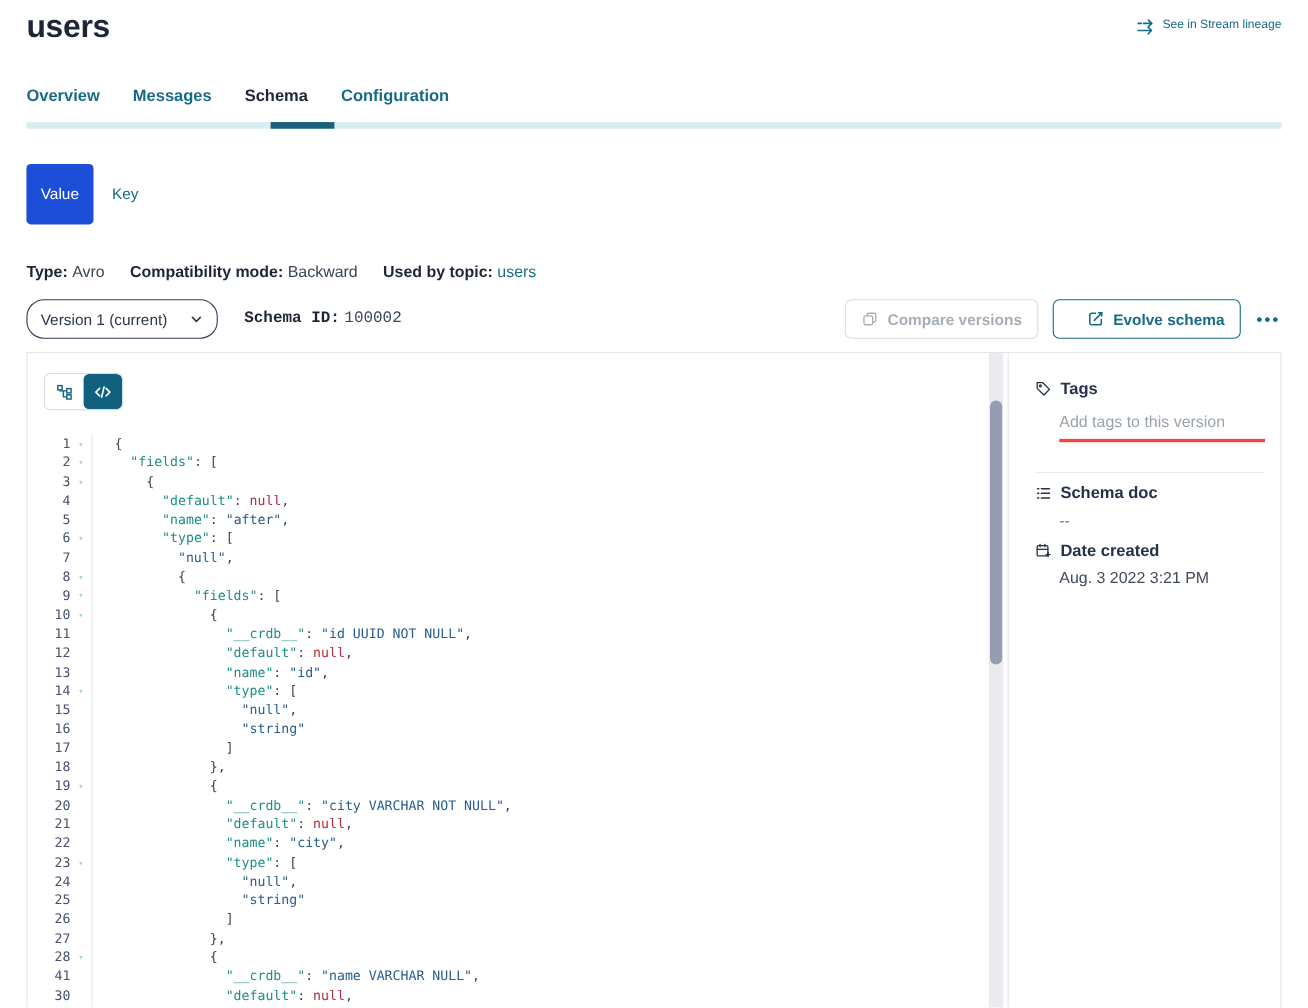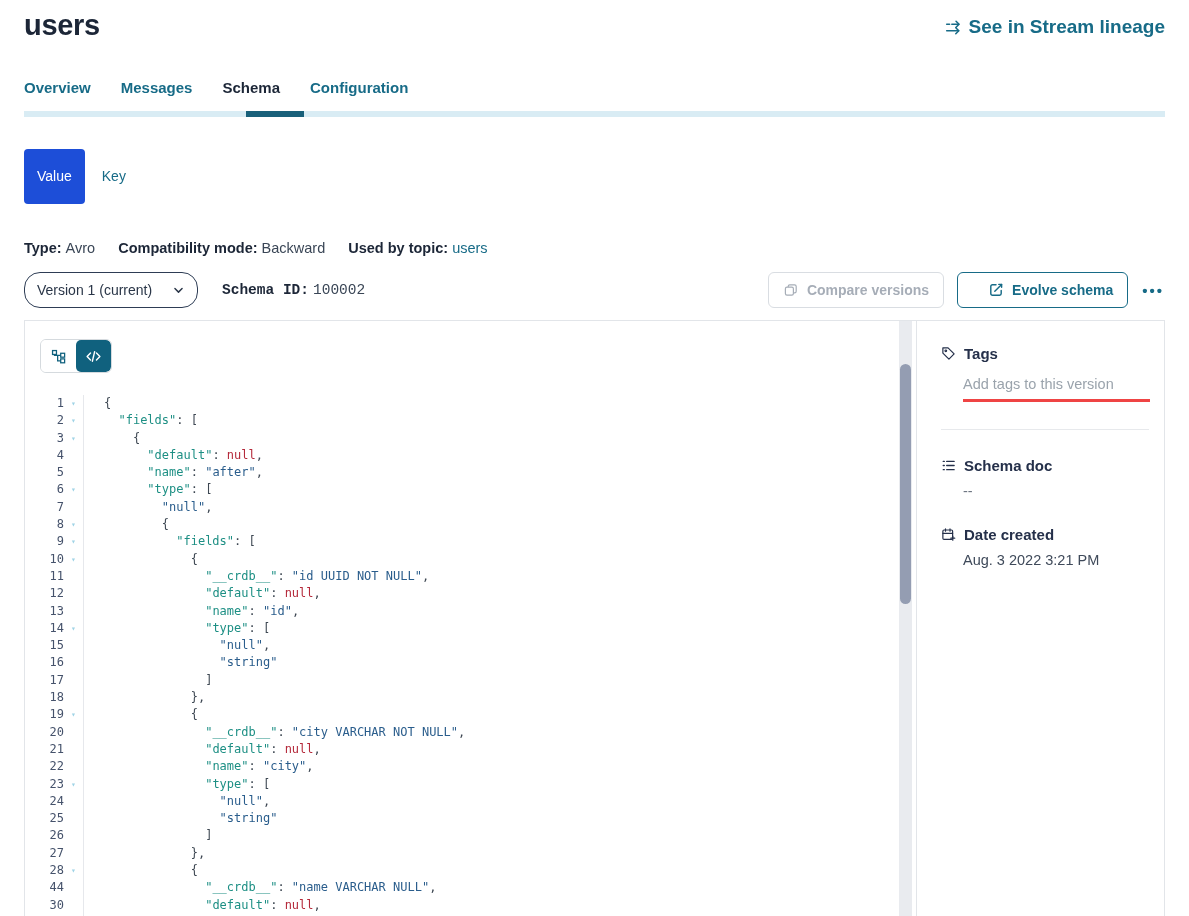--- a/index.html
+++ b/index.html
@@ -5,22 +5,22 @@
   * { box-sizing: border-box; }
   html,body { margin:0; padding:0; }
   body {
     width:1189px; height:916px; overflow:hidden; background:#fff;
     font-family:"Liberation Sans", sans-serif; color:#26334a; position:relative;
   }
   .wrap { padding:0 24px; position:relative; }
 
   
   .page-title { font-size:29px; font-weight:bold; color:#1c2637; padding-top:9px; letter-spacing:-0.3px; }
-  .lineage { position:absolute; top:16px; right:24px; display:flex; align-items:center; gap:7px;
-             color:#176b87; font-weight:bold; font-size:19px; cursor:pointer; }
+  .lineage { position:absolute; top:16px; right:24px; display:flex; gap:7px;
+             color:#176b87; font-weight:normal; font-size:11px; cursor:pointer; }
 
   
   .tabs { margin-top:37px; display:flex; }
   .tab { margin-right:30px; font-size:15px; font-weight:bold; color:#176b87; cursor:pointer; }
   .tab.active { color:#1c2637; cursor:default; }
   .tab-track { height:6px; background:#d9ecf4; position:relative; margin-top:15px; }
   .tab-indicator { position:absolute; top:0; height:6px; background:#19607a; }
 
   
   .seg-row { margin-top:32px; display:flex; align-items:center; }
@@ -66,21 +66,21 @@
   .sb-thumb { position:absolute; top:43px; left:1px; width:11px; height:240px; background:#949db2; border-radius:6px; cursor:grab; }
 
   
   .sidebar { width:248px; flex:none; border-left:1px solid #e2e5e9; padding:24px 15px 0 24px; }
   .side-h { display:flex; align-items:center; gap:8px; font-size:15px; font-weight:bold; color:#25304a; }
   .side-indent { margin-left:22px; }
   .tags-input { display:block; border:none; border-bottom:3px solid #ef4444; width:187px; margin:14px 0 0 22px;
                 font-size:14.5px; padding:0 0 7px 0; outline:none; color:#2a3648; font-family:"Liberation Sans",sans-serif; background:transparent; }
   .tags-input::placeholder { color:#9aa3ac; }
   .divider { height:1px; background:#e7e9ec; margin-top:27px; }
-  .section { margin-top:27px; }
+  .section { margin-top:10px; }
   .side-val { font-size:14.5px; margin-top:9px; color:#3f4a5a; }
   .side-val.dim { color:#6e7682; }
   svg { display:block; }
 </style>
 </head>
 <body>
 
 <div class="wrap">
 
   <div class="page-title">users</div>
@@ -315,21 +315,21 @@
             <span class="ln">27</span>
             <span class="fold"></span>
             <span class="ct">            <span class="tk-p">},</span></span>
           </div>
           <div class="cl">
             <span class="ln">28</span>
             <span class="fold">▾</span>
             <span class="ct">            <span class="tk-p">{</span></span>
           </div>
           <div class="cl">
-            <span class="ln">44</span>
+            <span class="ln">41</span>
             <span class="fold"></span>
             <span class="ct">              <span class="tk-k">"__crdb__"</span><span class="tk-p">: </span><span class="tk-s">"name VARCHAR NULL"</span><span class="tk-p">,</span></span>
           </div>
           <div class="cl">
             <span class="ln">30</span>
             <span class="fold"></span>
             <span class="ct">              <span class="tk-k">"default"</span><span class="tk-p">: </span><span class="tk-x">null</span><span class="tk-p">,</span></span>
           </div>
           <div class="cl">
             <span class="ln">31</span>

